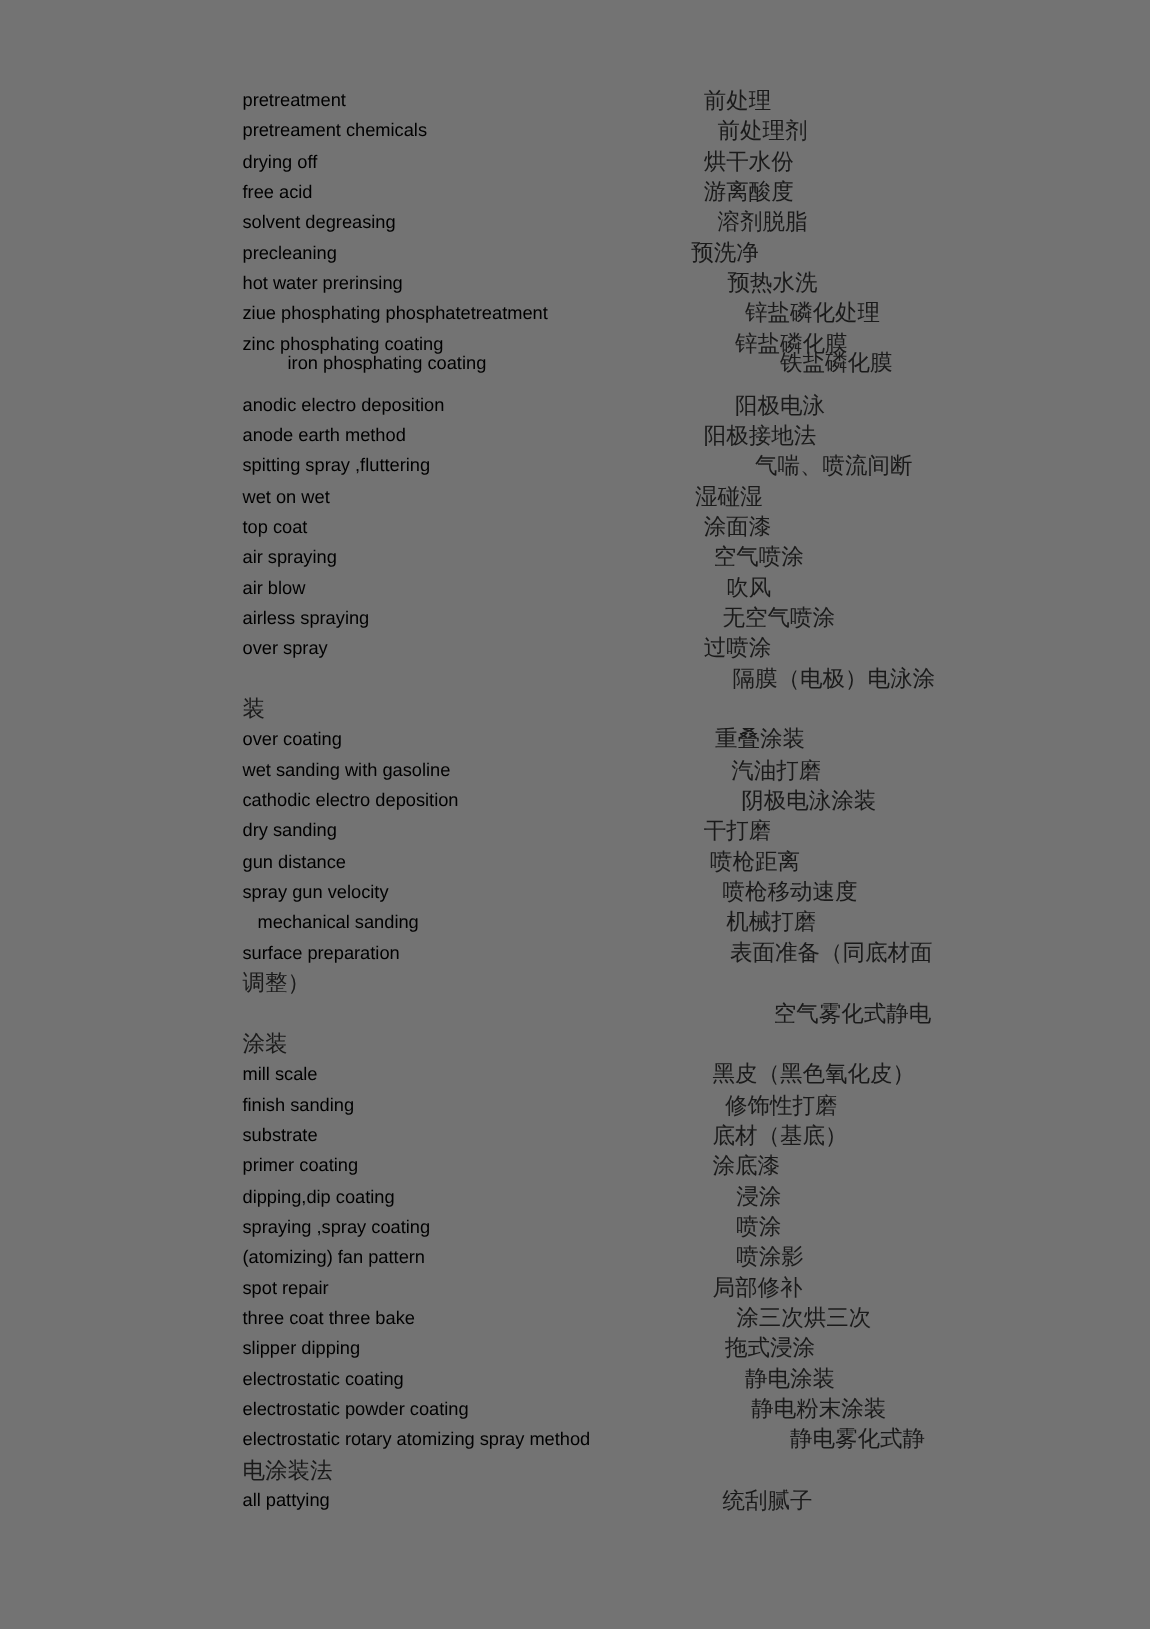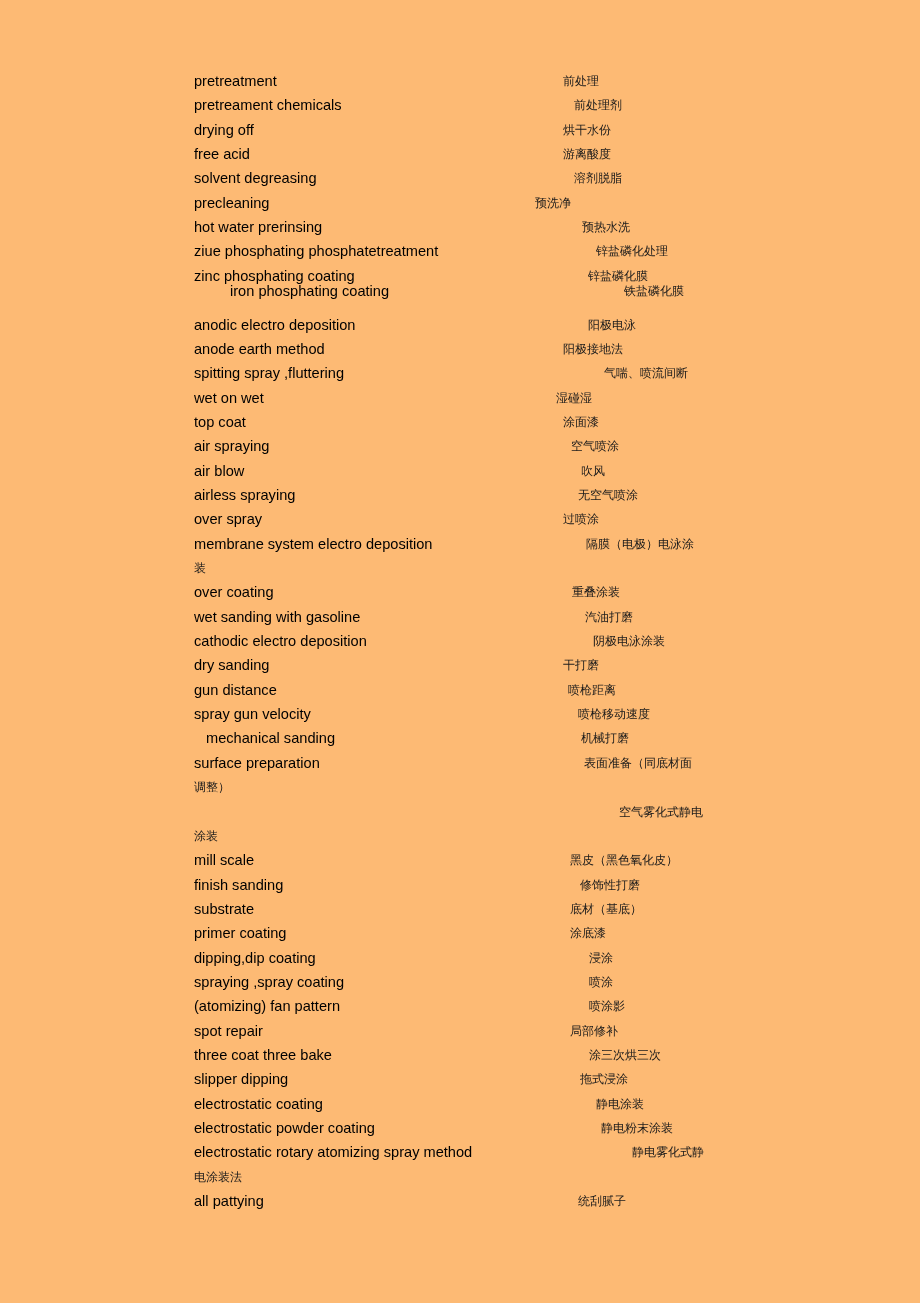--- a/index.html
+++ b/index.html
@@ -9,21 +9,21 @@
     background: #ffffff;
   }
   body {
     font-family: "Liberation Sans", "DejaVu Sans", sans-serif;
     color: #000000;
   }
   #page {
     position: relative;
     width: 920px;
     height: 1303px;
-    background: #fdba74;
+    background: #737373;
     overflow: hidden;
   }
   #glossary {
     position: absolute;
     left: 0;
     top: 0;
     width: 920px;
   }
   .row {
     position: relative;
@@ -38,21 +38,21 @@
     font-size: 14.6px;
     line-height: 24.35px;
     white-space: pre;
     color: #000000;
     letter-spacing: 0px;
   }
   .zh {
     position: absolute;
     top: 0;
     font-family: "DejaVu Sans", "Liberation Sans", sans-serif;
-    font-size: 12px;
+    font-size: 18px;
     line-height: 24.35px;
     white-space: pre;
     color: #1a1a1a;
   }
   .zh.wrap {
     
     left: 194px;
   }
   .en:empty, .zh:empty { display: none; }
 </style>
@@ -76,21 +76,21 @@
       <div class="row" style="position: absolute; top: 142.05px;">
         <span class="en">free acid</span>
         <span class="zh" style="left: 563px;">游离酸度</span>
       </div>
       <div class="row" style="position: absolute; top: 166.4px;">
         <span class="en">solvent degreasing</span>
         <span class="zh" style="left: 574px;">溶剂脱脂</span>
       </div>
       <div class="row" style="position: absolute; top: 190.75px;">
         <span class="en">precleaning</span>
-        <span class="zh" style="left: 535px;">预洗净</span>
+        <span class="zh" style="left: 553px;">预洗净</span>
       </div>
       <div class="row" style="position: absolute; top: 215.1px;">
         <span class="en">hot water prerinsing</span>
         <span class="zh" style="left: 582px;">预热水洗</span>
       </div>
       <div class="row" style="position: absolute; top: 239.45px;">
         <span class="en">ziue phosphating phosphatetreatment</span>
         <span class="zh" style="left: 596px;">锌盐磷化处理</span>
       </div>
       <div class="row" style="position: absolute; top: 263.8px;">
@@ -131,21 +131,20 @@
       </div>
       <div class="row" style="position: absolute; top: 482.95px;">
         <span class="en">airless spraying</span>
         <span class="zh" style="left: 578px;">无空气喷涂</span>
       </div>
       <div class="row" style="position: absolute; top: 507.3px;">
         <span class="en">over spray</span>
         <span class="zh" style="left: 563px;">过喷涂</span>
       </div>
       <div class="row" style="position: absolute; top: 531.65px;">
-        <span class="en">membrane system electro deposition</span>
         <span class="zh" style="left: 586px;">隔膜（电极）电泳涂</span>
       </div>
       <div class="row" style="position: absolute; top: 556px;">
         <span class="zh wrap">装</span>
       </div>
       <div class="row" style="position: absolute; top: 580.35px;">
         <span class="en">over coating</span>
         <span class="zh" style="left: 572px;">重叠涂装</span>
       </div>
       <div class="row" style="position: absolute; top: 604.7px;">

